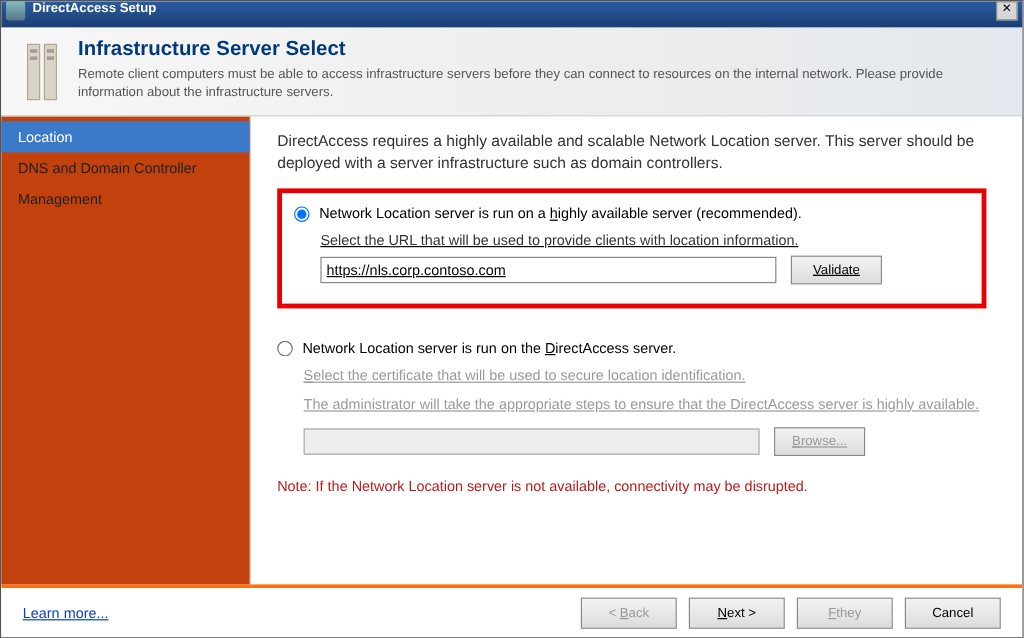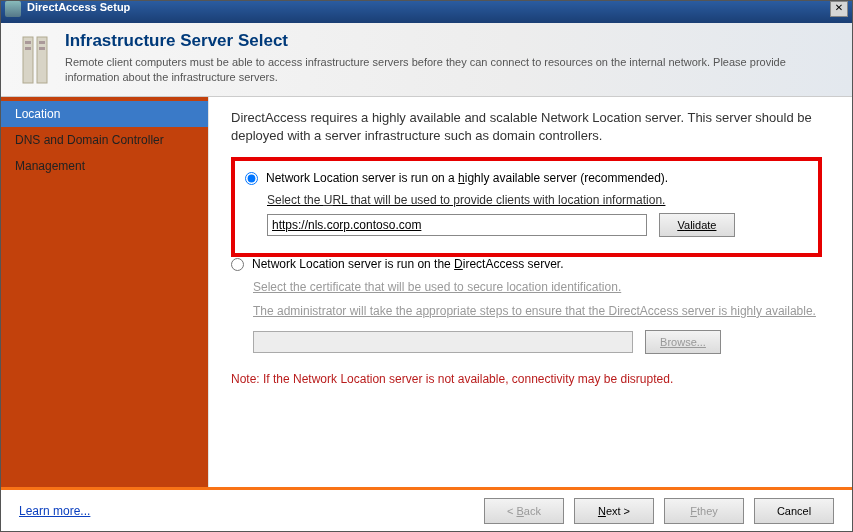--- a/index.html
+++ b/index.html
@@ -135,21 +135,21 @@
     .btn {
       height: 24px;
       min-width: 76px;
       padding: 0 14px;
       background: linear-gradient(#f3f3f3, #dcdcdc);
       border: 1px solid #8a8a8a;
       font-size: 11px;
       cursor: pointer;
       font-family: inherit;
     }
-    .second-option { margin-bottom: 10px; }
+    .second-option { margin-bottom: 10px; margin-top: 26px; }
     .disabled-text {
       color: #9a9a9a;
       font-size: 12px;
       line-height: 1.45;
     }
     .cert-box {
       width: 380px;
       height: 22px;
       border: 1px solid #aaa;
       background: #ededed;

